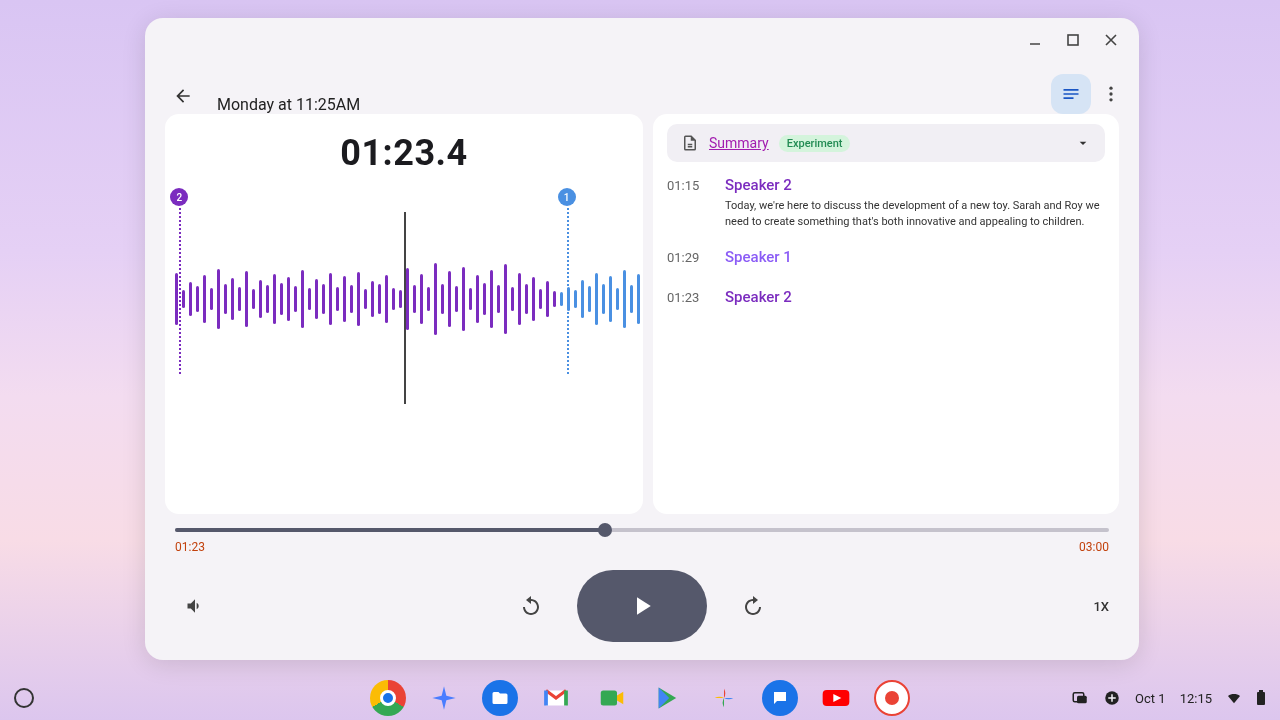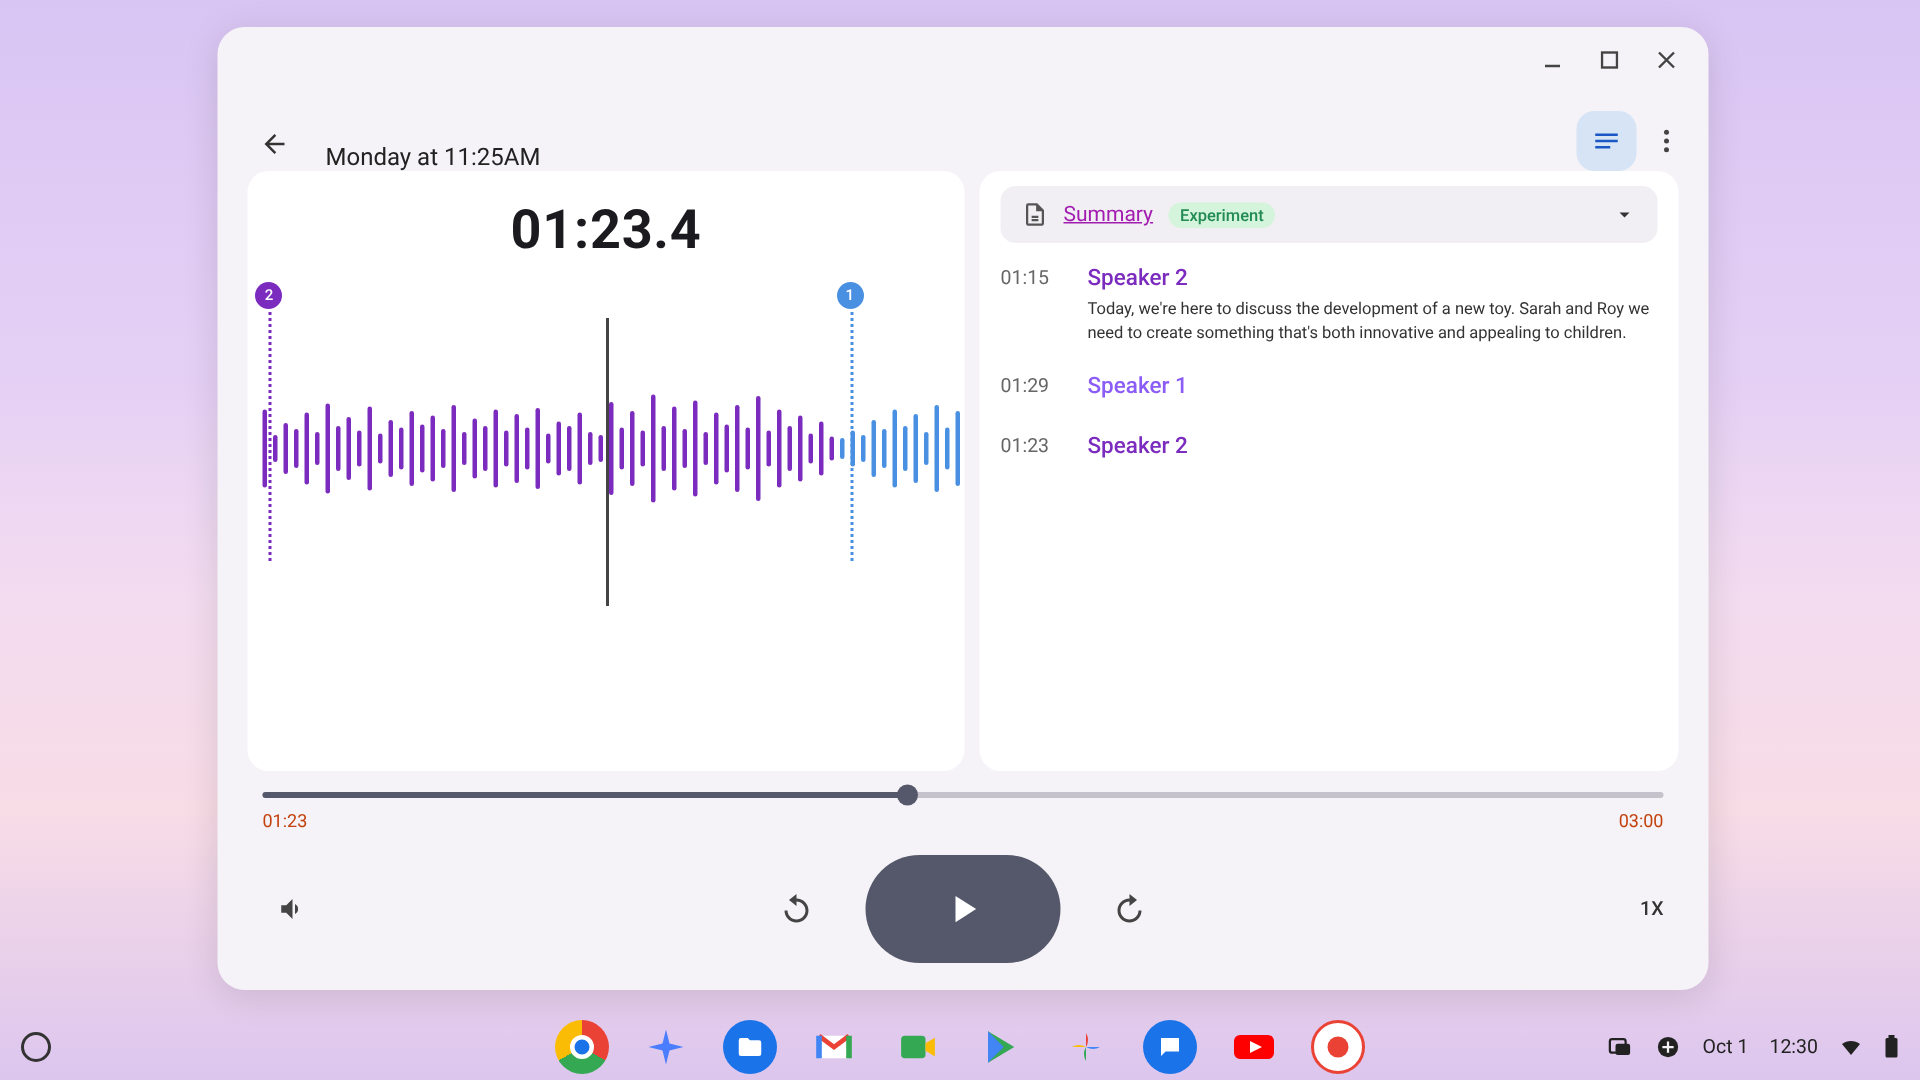--- a/index.html
+++ b/index.html
@@ -343,21 +343,21 @@
           <rect x="8" y="9" width="13" height="10" rx="2" fill="#222"></rect>
         </svg>
       </span>
     <span class="tray-ico">
         <svg width="18" height="18" viewBox="0 0 24 24">
           <circle cx="12" cy="12" r="9" fill="#222"></circle>
           <path d="M12 7v10M7 12h10" stroke="#f5f3f7" stroke-width="2"></path>
         </svg>
       </span>
     <span>Oct 1</span>
-    <span>12:30</span>
+    <span>12:15</span>
     <span class="tray-ico">
         <svg width="16" height="16" viewBox="0 0 24 24">
           <path d="M12 20l9-11c-5-4-13-4-18 0l9 11z" fill="#222"></path>
         </svg>
       </span>
     <span class="tray-ico">
         <svg width="10" height="16" viewBox="0 0 10 16">
           <rect x="1" y="2" width="8" height="13" rx="1" fill="#222"></rect>
           <rect x="3" y="0" width="4" height="2" fill="#222"></rect>
         </svg>

